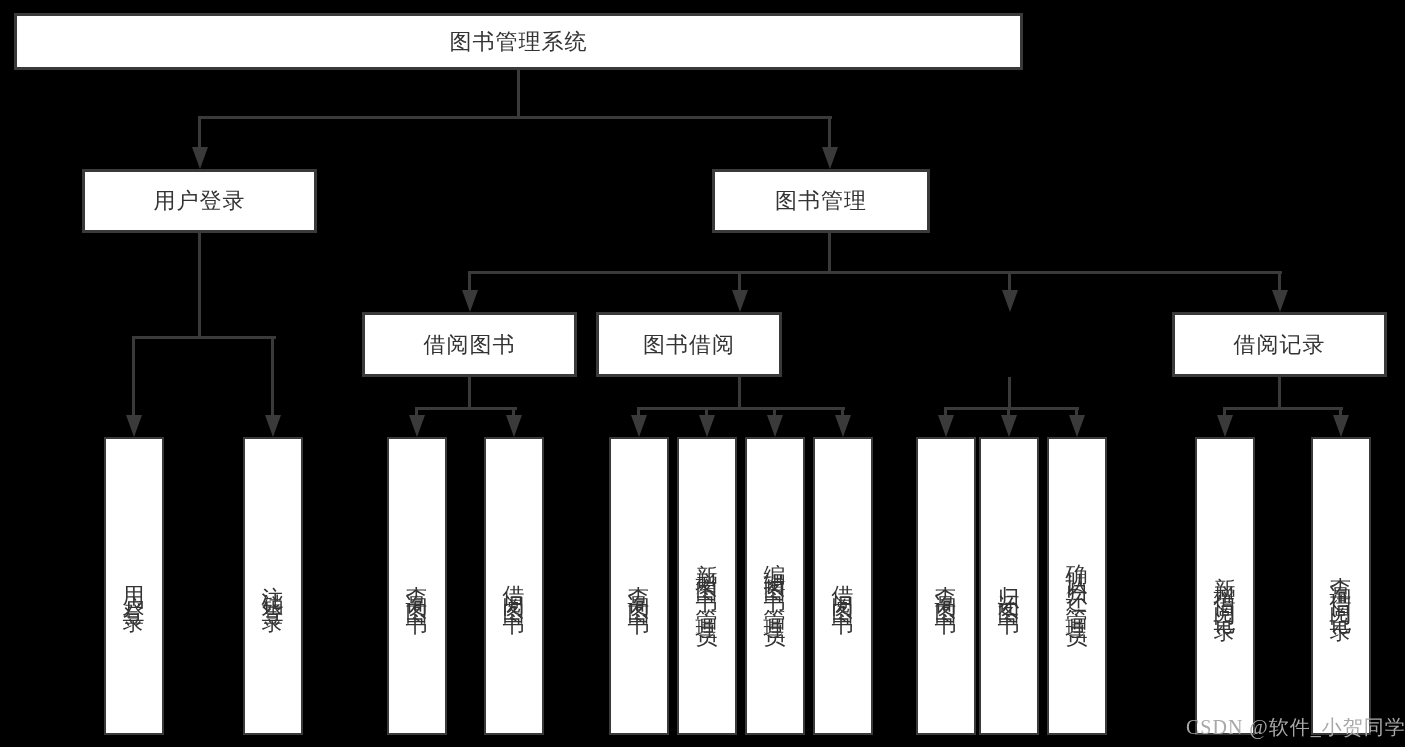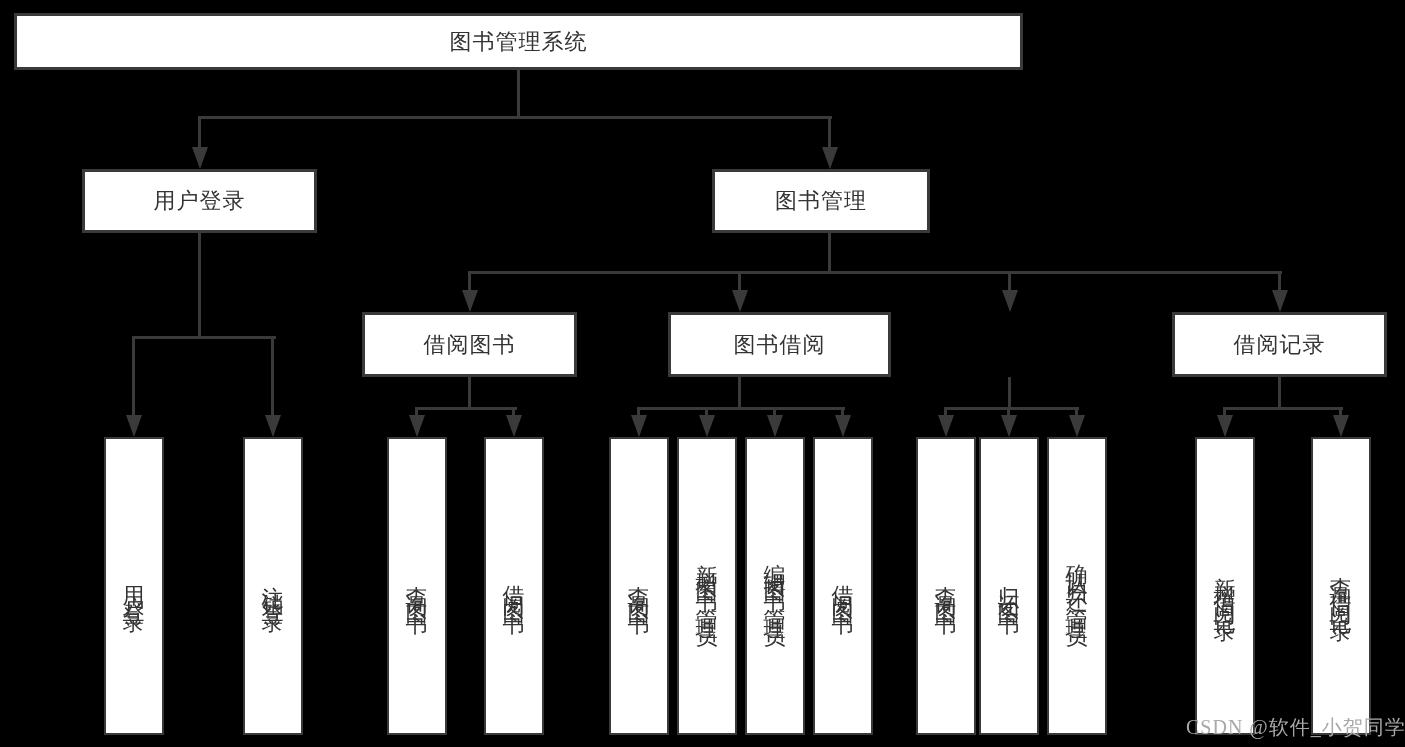--- a/index.html
+++ b/index.html
@@ -42,21 +42,21 @@
   </div>
 
   <div class="node" style="left:712px; top:169px; width:218px; height:64px;">
     <span>图书管理</span>
   </div>
 
   <div class="node" style="left:362px; top:312px; width:215px; height:65px;">
     <span>借阅图书</span>
   </div>
 
-  <div class="node" style="left:668px; top:312px; width:223px; height:65px;justify-content:center;">
+  <div class="node" style="left:596px; top:312px; width:186px; height:65px;justify-content:center;">
     <span>图书借阅</span>
   </div>
 
 
   <div class="node" style="left:1172px; top:312px; width:215px; height:65px;">
     <span>借阅记录</span>
   </div>
 
   <div class="node leaf" style="left:104px; top:437px; width:60px; height:298px;">
     <span class="vtext">用户登录</span>

